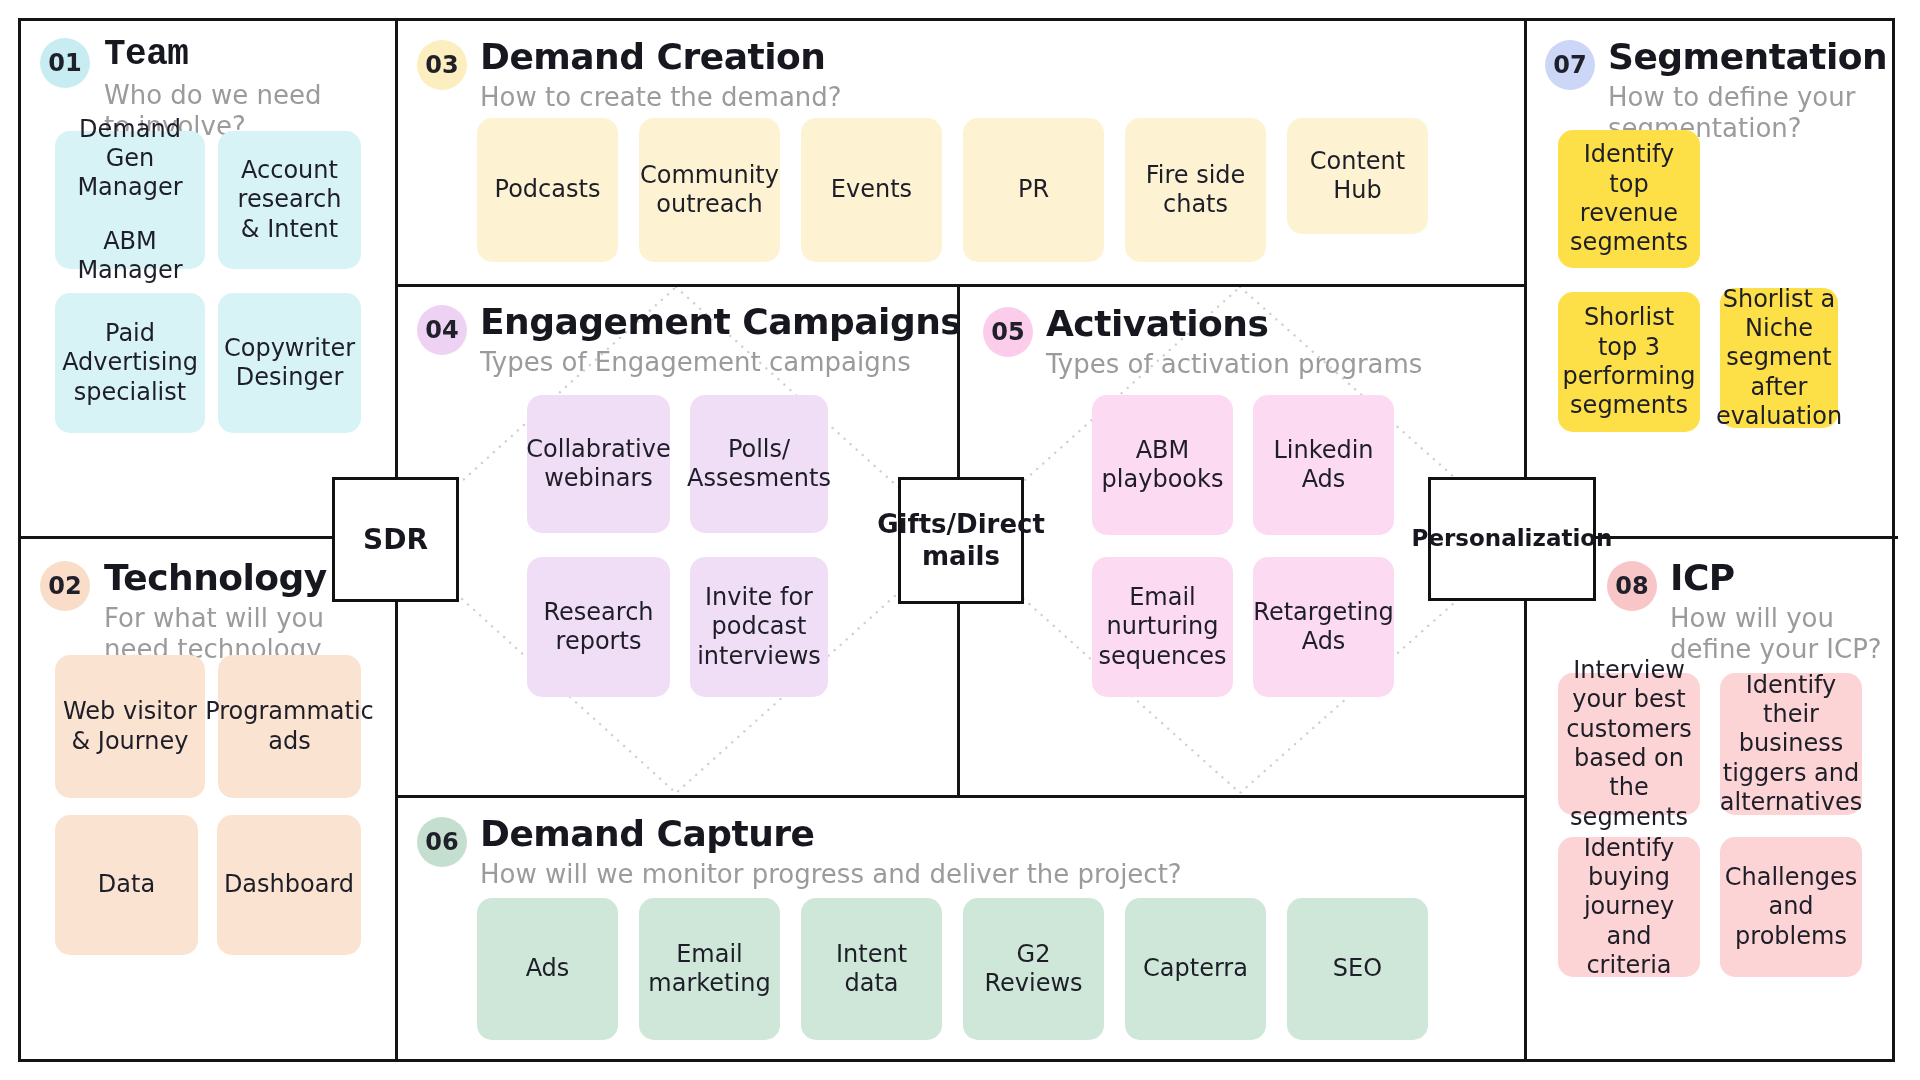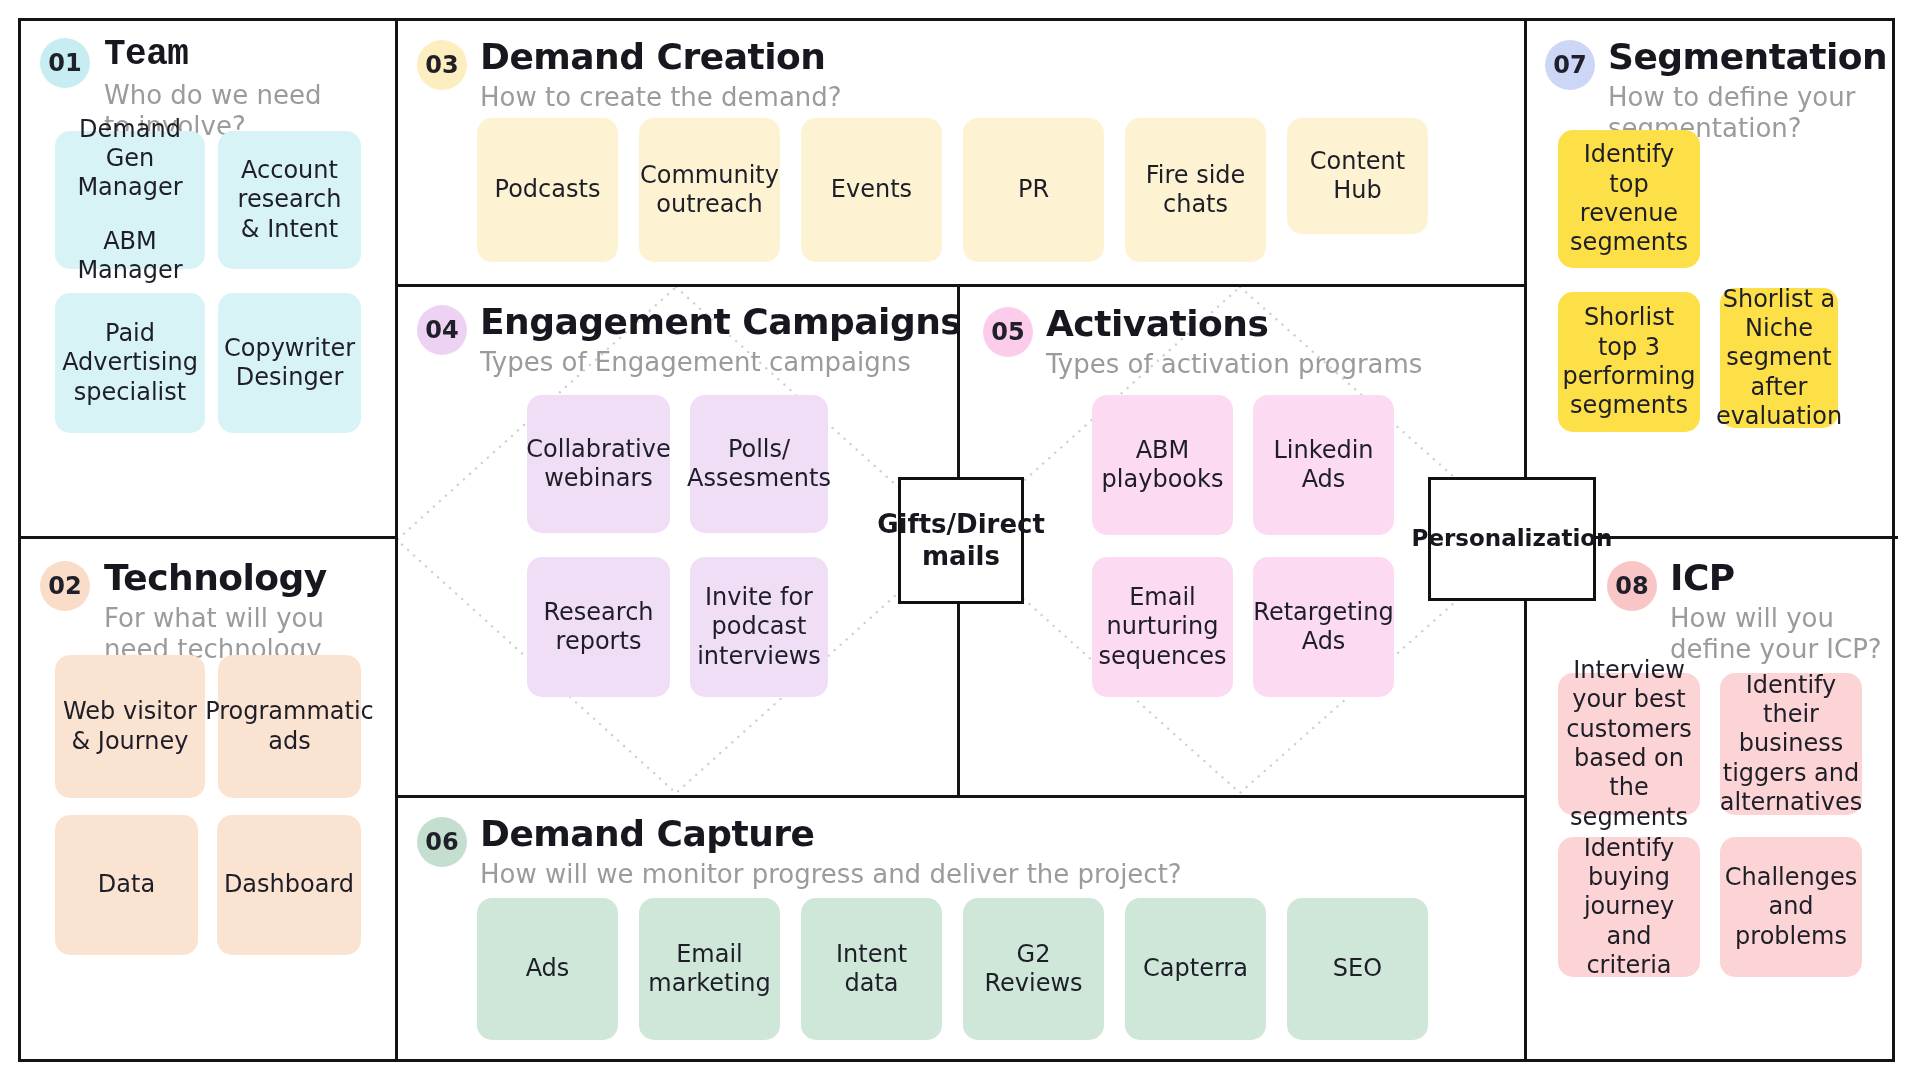--- a/index.html
+++ b/index.html
@@ -151,17 +151,18 @@
   <div class="card c-segment" style="left:1720px;top:288px;width:118px;height:140px;">Shorlist a Niche segment after evaluation</div>
 
   <div class="head-circle circ-icp" style="left:1607px;top:561px;">08</div>
   <div class="head-title" style="left:1670px;top:557px;">ICP</div>
   <div class="head-sub" style="left:1670px;top:603px;width:230px;">How will you define your ICP?</div>
   <div class="card c-icp" style="left:1558px;top:673px;width:142px;height:142px;">Interview your best customers based on the segments</div>
   <div class="card c-icp" style="left:1720px;top:673px;width:142px;height:142px;">Identify their business tiggers and alternatives</div>
   <div class="card c-icp" style="left:1558px;top:837px;width:142px;height:140px;">Identify buying journey and criteria</div>
   <div class="card c-icp" style="left:1720px;top:837px;width:142px;height:140px;">Challenges and problems</div>
 
+  <div class="connector sdr" style="left:332px;top:477px;width:127px;height:125px;">SDR</div>
   <div class="connector gifts" style="left:898px;top:477px;width:126px;height:127px;">Gifts/Direct mails</div>
   <div class="connector pers" style="left:1428px;top:477px;width:168px;height:124px;">Personalization</div>
 
 
 </div>
 
 </body></html>

